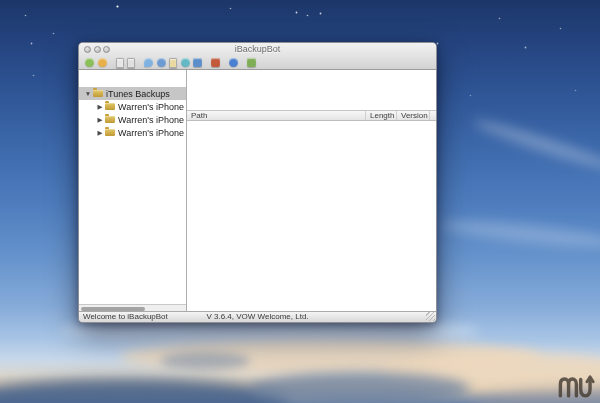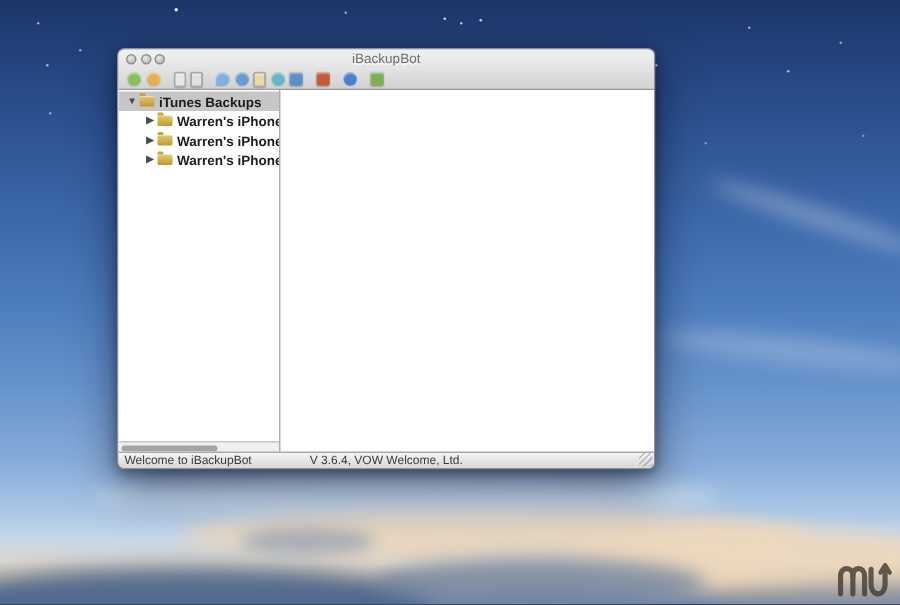--- a/index.html
+++ b/index.html
@@ -38,21 +38,21 @@
   .c4{left:120px;top:340px;width:420px;height:34px;background:rgba(240,214,180,.75);}
   .c5{left:380px;top:352px;width:260px;height:40px;background:rgba(238,216,188,.85);}
   .c6{left:-40px;top:378px;width:330px;height:50px;background:rgba(70,98,138,.85);filter:blur(7px);}
   .c7{left:250px;top:372px;width:220px;height:34px;background:rgba(108,130,160,.75);filter:blur(6px);}
   .c8{left:470px;top:388px;width:220px;height:40px;background:rgba(150,150,160,.55);filter:blur(7px);}
   .c9{left:160px;top:352px;width:90px;height:18px;background:rgba(120,142,172,.55);filter:blur(5px);}
   
   .mu-logo{position:absolute;left:557px;top:374px;width:38px;height:25px;opacity:.82;}
   
   .window{
-    position:absolute;left:78px;top:32px;width:359px;height:281px;
+    position:absolute;left:78px;top:42px;width:359px;height:281px;
     border-radius:5px;box-shadow:0 12px 30px rgba(0,0,20,.5),0 2px 8px rgba(0,0,20,.35);
     border:1px solid rgba(50,50,60,.55);
     background:#fff;display:flex;flex-direction:column;box-sizing:border-box;overflow:hidden;
   }
   .chrome{
     height:26px;flex:0 0 26px;
     background:linear-gradient(180deg,#f1f1f1 0%,#e3e3e3 50%,#d2d2d2 100%);
     border-bottom:1px solid #9b9b9b;position:relative;
   }
   .titlebar{height:13px;position:relative;display:flex;align-items:center;}
@@ -66,21 +66,21 @@
   .tbi{width:9px;height:9px;flex:0 0 9px;box-shadow:0 0.5px 1px rgba(0,0,0,.25),inset 0 1px 1px rgba(255,255,255,.55);}
   .shape-circle{border-radius:50%;}
   .shape-doc{border-radius:1.5px;border:0.5px solid #aaa;box-sizing:border-box;width:8px;flex-basis:8px;height:10px;}
   .shape-bubble{border-radius:50% 50% 50% 10%;}
   .shape-rect{border-radius:2px;}
   .sp{width:2px;flex:0 0 2px;}
   
   .content{flex:1;display:flex;min-height:0;background:#fff;}
   .sidebar{width:108px;flex:0 0 108px;border-right:1px solid #aeaeae;box-sizing:border-box;
     position:relative;background:#fff;overflow:hidden;}
-  .tree{padding-top:1px;font-weight:bold;}
+  .tree{padding-top:17px;}
   .tree-row{height:13px;display:flex;align-items:center;font-size:9px;color:#1c1c1c;white-space:nowrap;overflow:hidden;}
   .tree-row.selected{background:#c6c6c6;}
   .tree-row .tw{width:8px;flex:0 0 8px;margin-left:5px;font-size:6.5px;color:#4a4a4a;text-align:center;line-height:13px;}
   .tree-row.lvl1 .tw{margin-left:17px;}
   .folder{width:10px;height:7px;flex:0 0 10px;margin:0 3px 0 1px;position:relative;
     background:linear-gradient(180deg,#e4c96a,#bf9a35);border-radius:1px;box-shadow:inset 0 0.5px 0 rgba(255,255,255,.6);}
   .folder::before{content:"";position:absolute;left:0;top:-2px;width:4px;height:2px;
     background:#c7a23e;border-radius:1px 1px 0 0;}
   .hscroll{position:absolute;left:0;bottom:0;width:100%;height:7px;background:#efefef;
     border-top:1px solid #c8c8c8;box-sizing:border-box;}
@@ -179,20 +179,30 @@
             <span class="tw">▶</span>
             <span class="folder"></span>
             <span class="lbl">Warren's iPhone (Wed Nov</span>
           </div>
         </div>
         <div class="hscroll">
           <div class="hthumb"></div>
         </div>
       </div>
 
+      <div class="mainpane">
+        <div class="blank-top"></div>
+        <div class="listheader">
+          <div class="hcol path">Path</div>
+          <div class="hcol length">Length</div>
+          <div class="hcol version">Version</div>
+          <div class="hcol endcap"></div>
+        </div>
+        <div class="listbody"></div>
+      </div>
 
     </div>
 
     <div class="statusbar">
       <span class="status-left">Welcome to iBackupBot</span>
       <span class="status-center">V 3.6.4, VOW Welcome, Ltd.</span>
       <div class="grip"></div>
     </div>
 
   </div>

